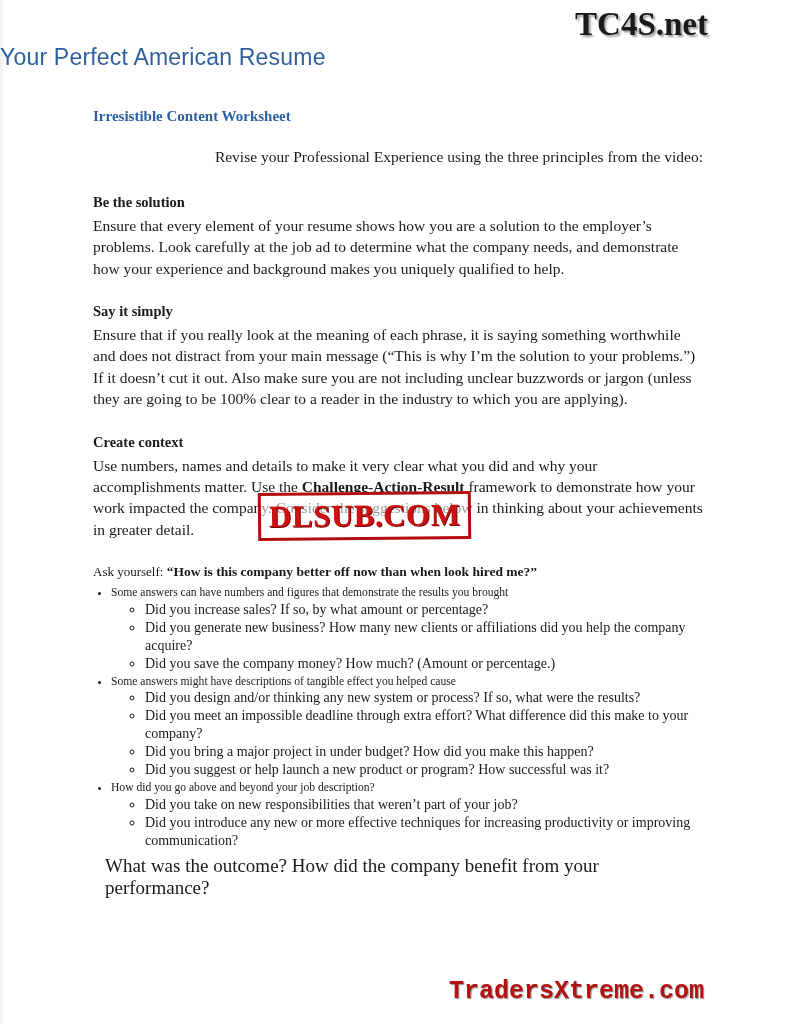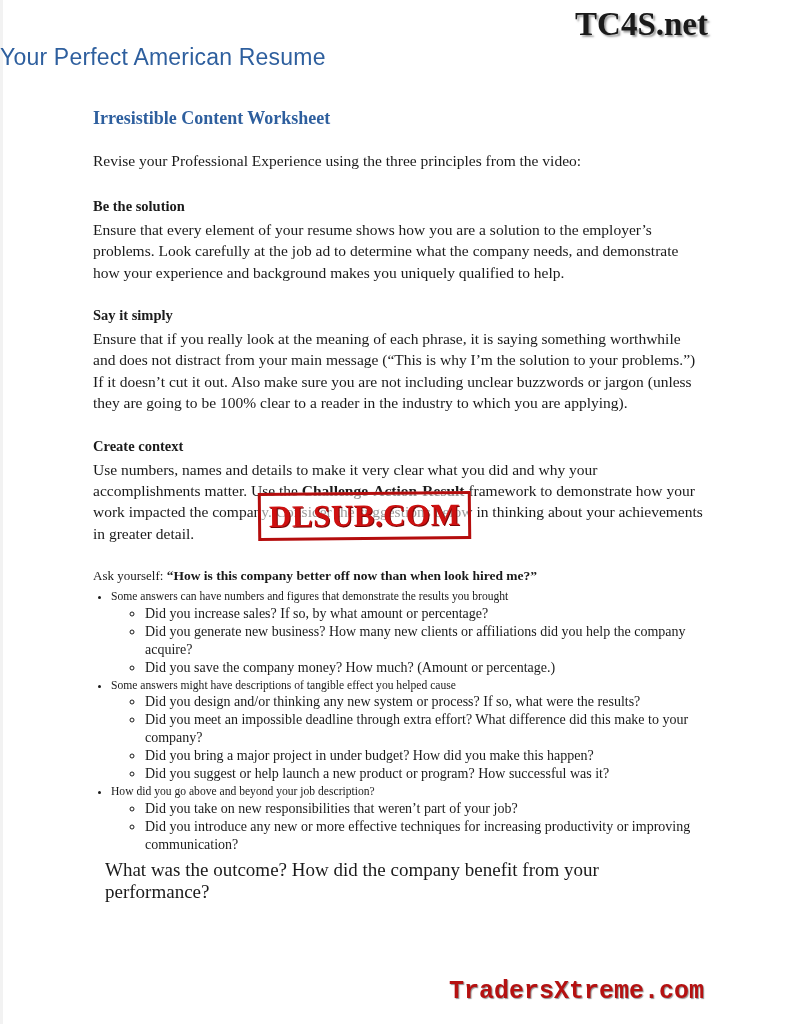--- a/index.html
+++ b/index.html
@@ -54,28 +54,29 @@
   }
   .content {
     position: absolute;
     left: 93px;
     top: 108px;
     width: 610px;
   }
   .section-head {
     color: #2e5f9e;
     font-weight: bold;
-    font-size: 18px;
+    font-size: 15px;
     margin: 0 0 22px 0;
     font-family: "Liberation Serif", serif;
   }
   .lead {
     font-size: 15.5px;
     margin: 0 0 26px 0;
     line-height: 1.35;
+    text-align: right;
   }
   .principle {
     margin: 0 0 24px 0;
   }
   .principle h3 {
     font-size: 14.5px;
     font-weight: bold;
     margin: 0 0 4px 0;
     font-family: "Liberation Serif", serif;
   }

